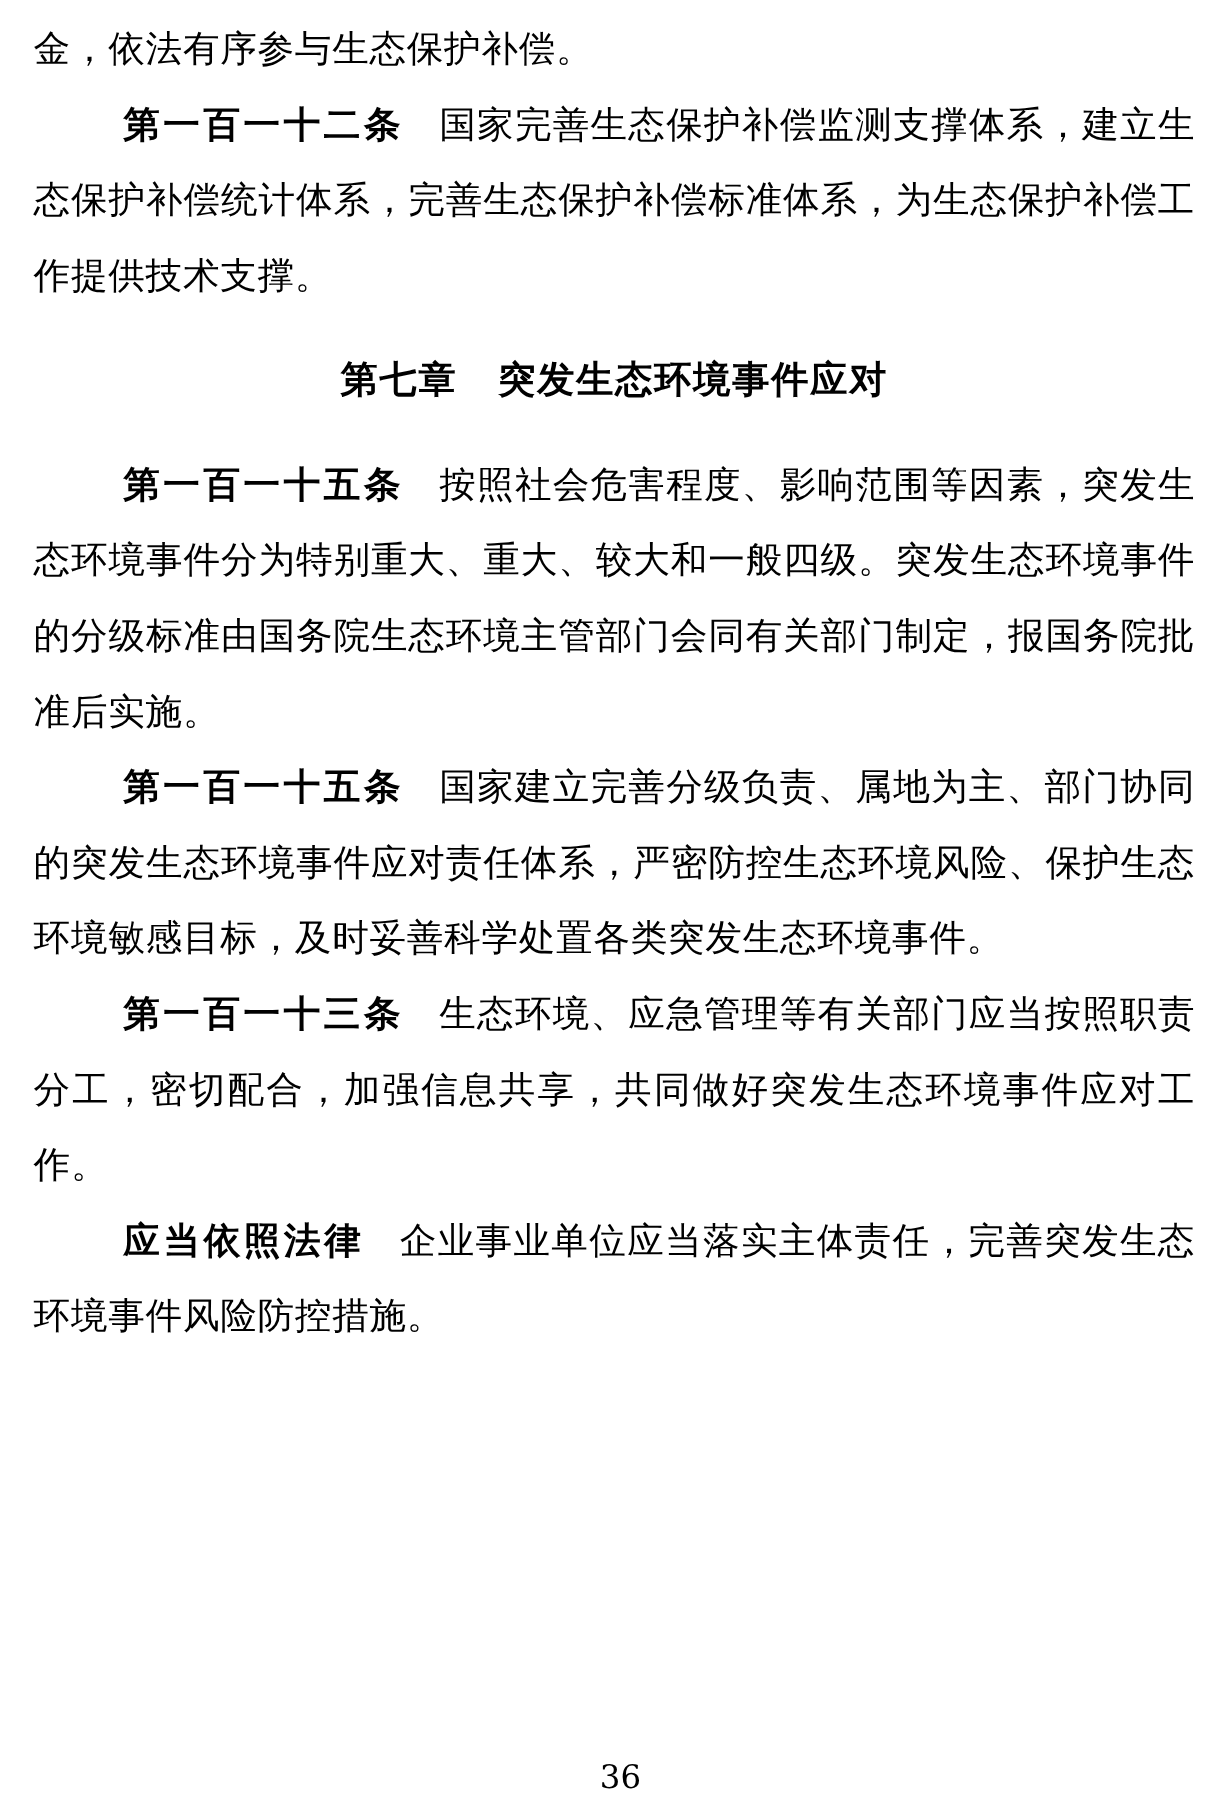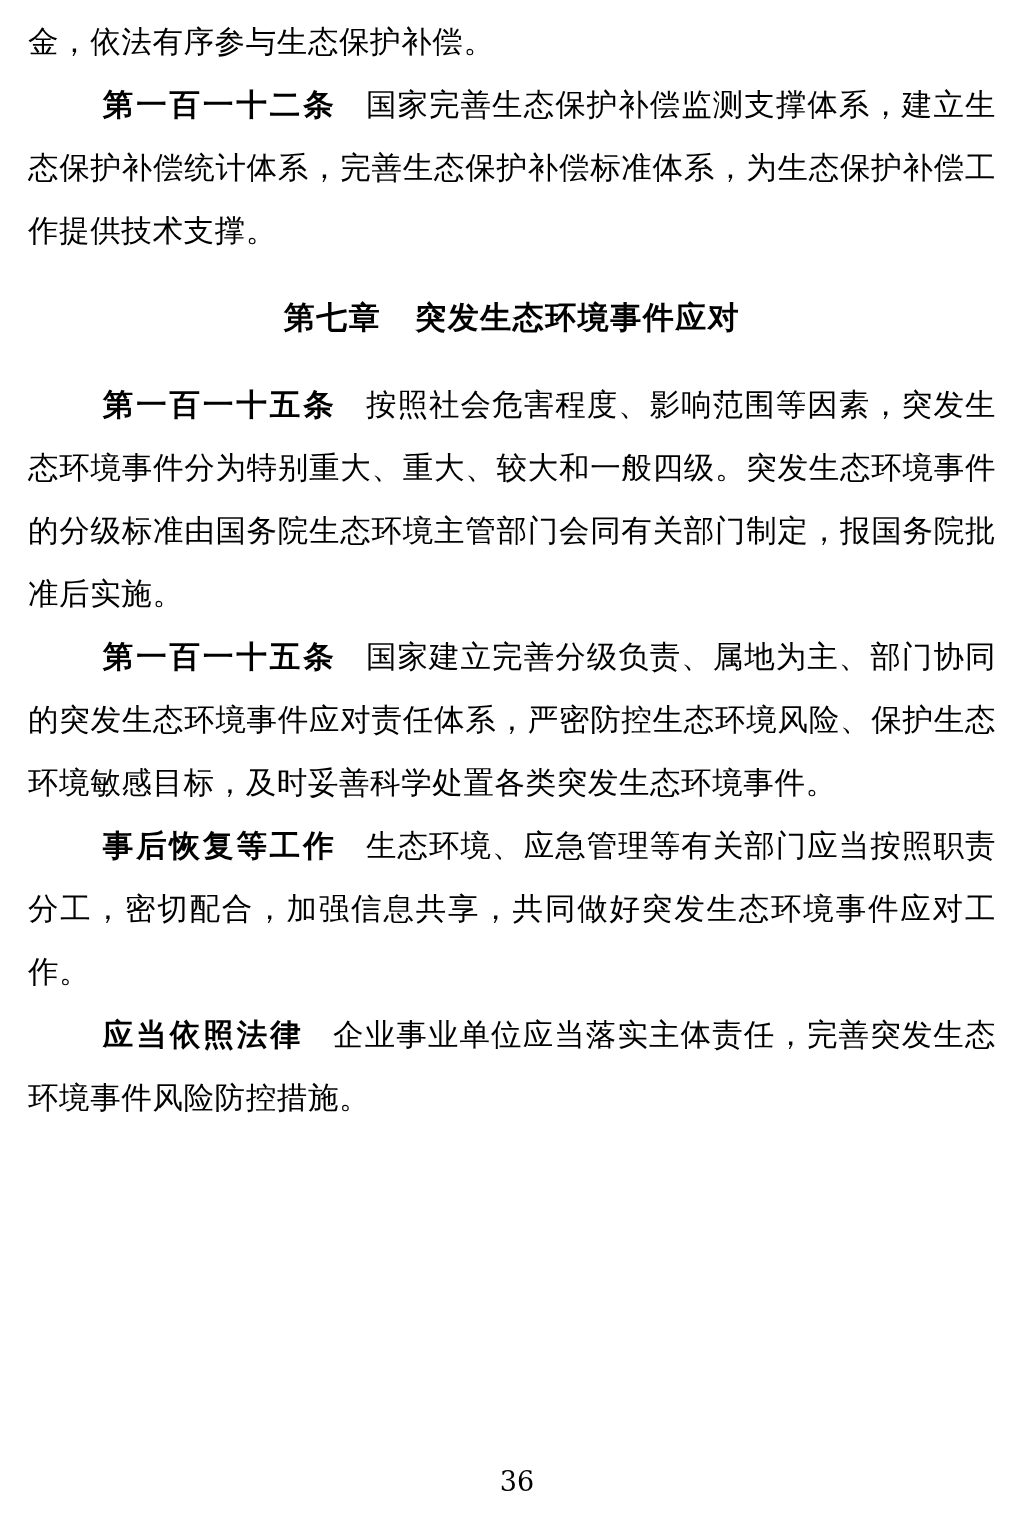--- a/index.html
+++ b/index.html
@@ -86,21 +86,21 @@
 
   <p class="body-text para indent">
     <span class="art-label">第一百一十五条</span><span class="gap"></span><span>按照社会危害程度、影响范围等因素，突发生态环境事件分为特别重大、重大、较大和一般四级。突发生态环境事件的分级标准由国务院生态环境主管部门会同有关部门制定，报国务院批准后实施。</span>
   </p>
 
   <p class="body-text para indent">
     <span class="art-label">第一百一十五条</span><span class="gap"></span><span>国家建立完善分级负责、属地为主、部门协同的突发生态环境事件应对责任体系，严密防控生态环境风险、保护生态环境敏感目标，及时妥善科学处置各类突发生态环境事件。</span>
   </p>
 
   <p class="body-text para indent">
-    <span class="art-label">事后恢复等工作</span><span class="gap"></span><span>生态环境、应急管理等有关部门应当按照职责分工，密切配合，加强信息共享，共同做好突发生态环境事件应对工作。</span>
+    <span class="art-label">第一百一十三条</span><span class="gap"></span><span>生态环境、应急管理等有关部门应当按照职责分工，密切配合，加强信息共享，共同做好突发生态环境事件应对工作。</span>
   </p>
 
   <p class="body-text para indent">
     <span class="art-label">应当依照法律</span><span class="gap"></span><span>企业事业单位应当落实主体责任，完善突发生态环境事件风险防控措施。</span>
   </p>
 
   <div class="page-number">36</div>
 
 </div>
 

